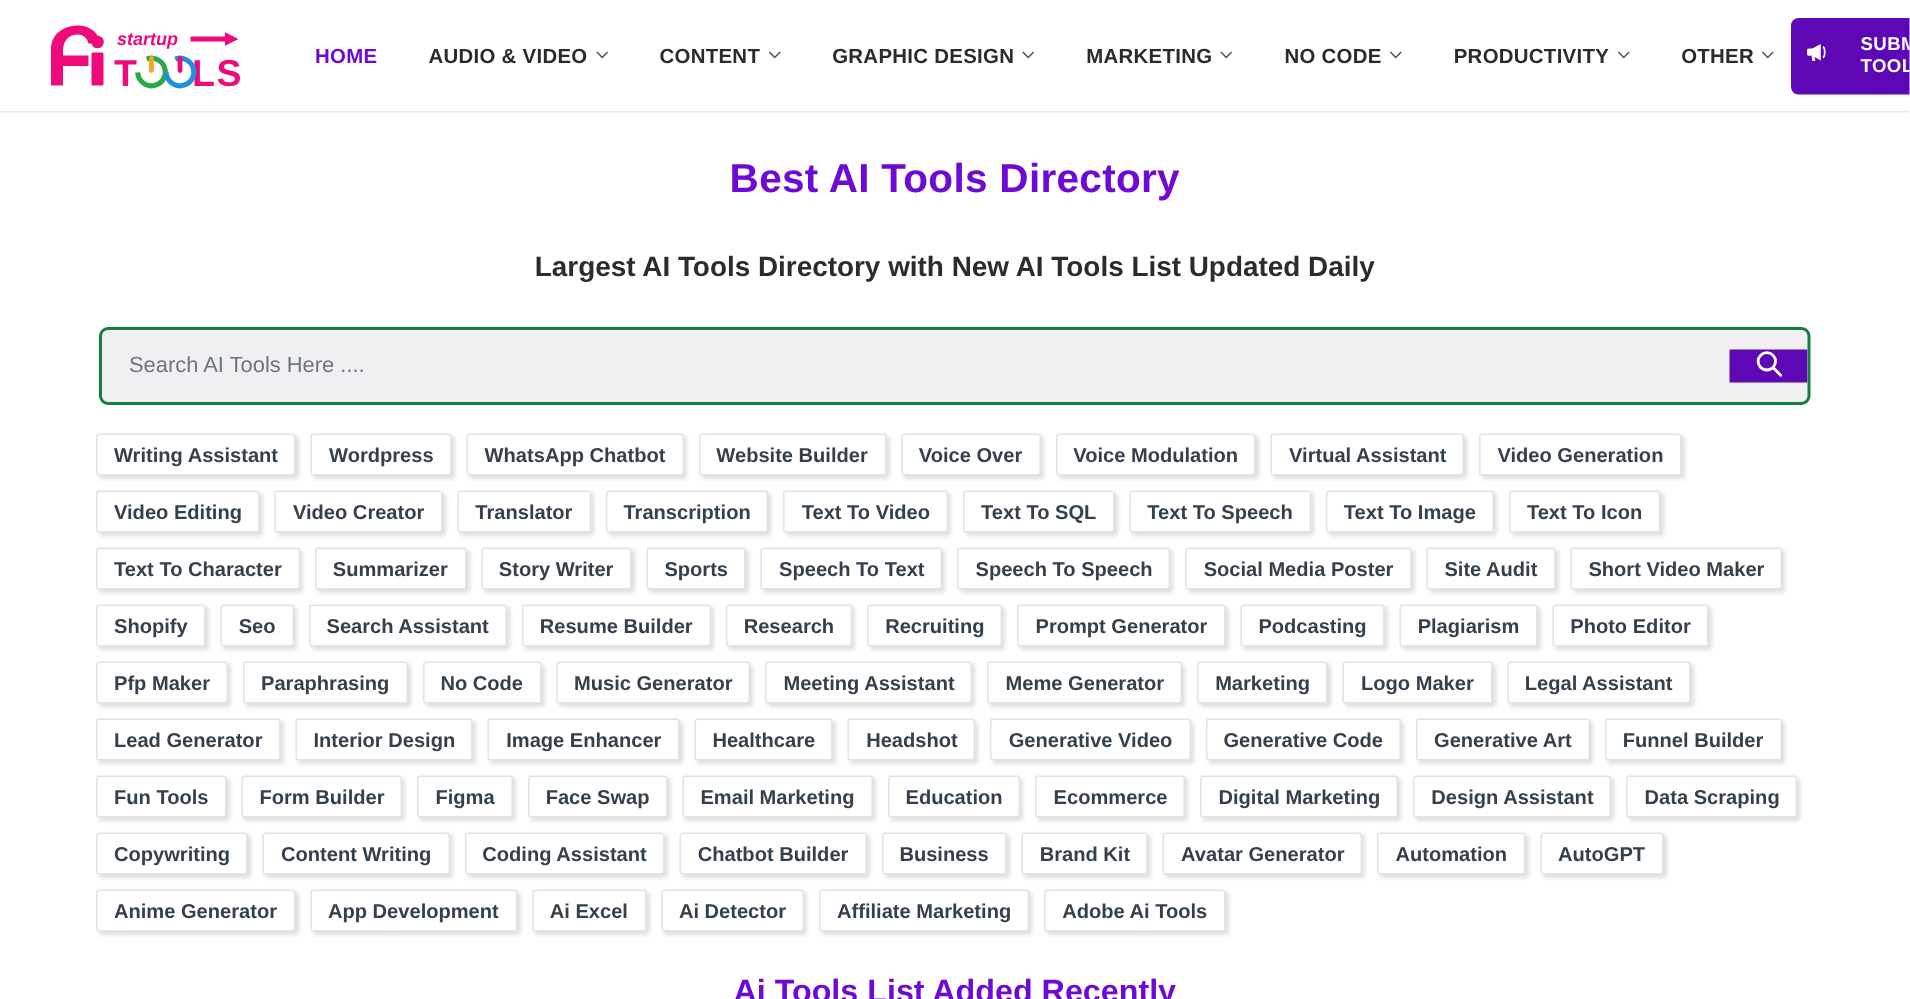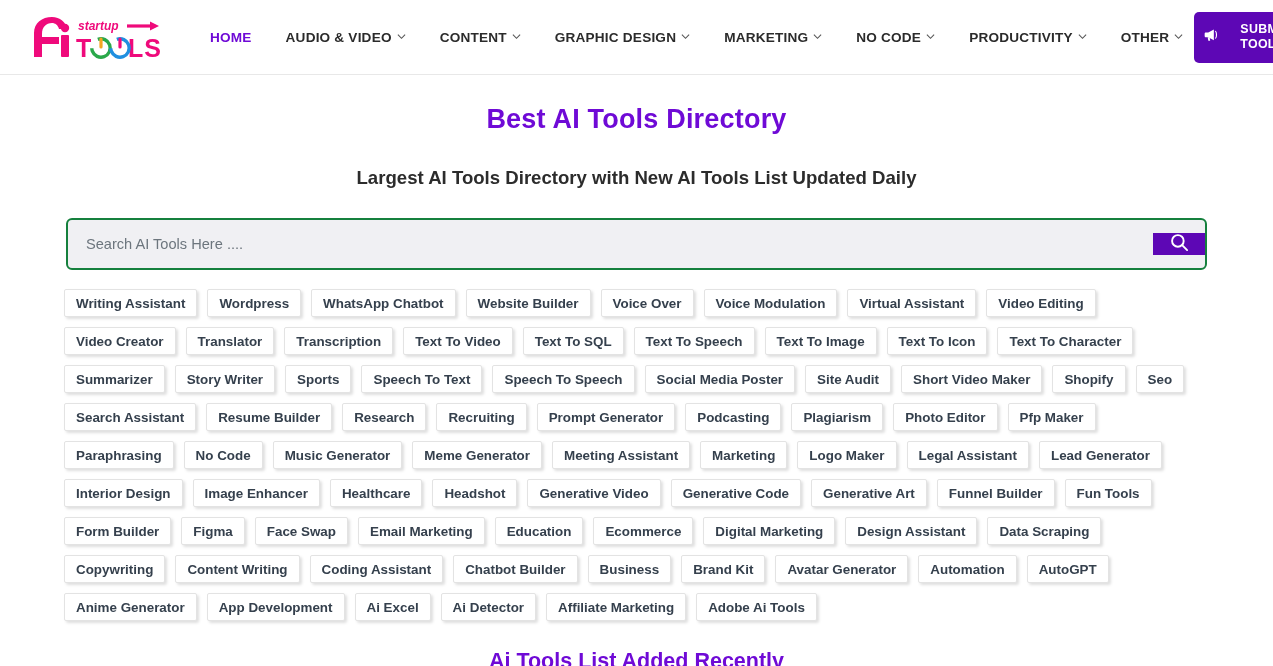--- a/index.html
+++ b/index.html
@@ -328,20 +328,21 @@
   </div>
 
   <div class="tag-cloud" id="tag-cloud">
       <a class="tag">Writing Assistant</a>
       <a class="tag">Wordpress</a>
       <a class="tag">WhatsApp Chatbot</a>
       <a class="tag">Website Builder</a>
       <a class="tag">Voice Over</a>
       <a class="tag">Voice Modulation</a>
       <a class="tag">Virtual Assistant</a>
+      <a class="tag">Video Generation</a>
       <a class="tag">Video Editing</a>
       <a class="tag">Video Creator</a>
       <a class="tag">Translator</a>
       <a class="tag">Transcription</a>
       <a class="tag">Text To Video</a>
       <a class="tag">Text To SQL</a>
       <a class="tag">Text To Speech</a>
       <a class="tag">Text To Image</a>
       <a class="tag">Text To Icon</a>
       <a class="tag">Text To Character</a>
@@ -360,22 +361,22 @@
       <a class="tag">Research</a>
       <a class="tag">Recruiting</a>
       <a class="tag">Prompt Generator</a>
       <a class="tag">Podcasting</a>
       <a class="tag">Plagiarism</a>
       <a class="tag">Photo Editor</a>
       <a class="tag">Pfp Maker</a>
       <a class="tag">Paraphrasing</a>
       <a class="tag">No Code</a>
       <a class="tag">Music Generator</a>
+      <a class="tag">Meeting Assistant</a>
       <a class="tag">Meme Generator</a>
-      <a class="tag">Meeting Assistant</a>
       <a class="tag">Marketing</a>
       <a class="tag">Logo Maker</a>
       <a class="tag">Legal Assistant</a>
       <a class="tag">Lead Generator</a>
       <a class="tag">Interior Design</a>
       <a class="tag">Image Enhancer</a>
       <a class="tag">Healthcare</a>
       <a class="tag">Headshot</a>
       <a class="tag">Generative Video</a>
       <a class="tag">Generative Code</a>

